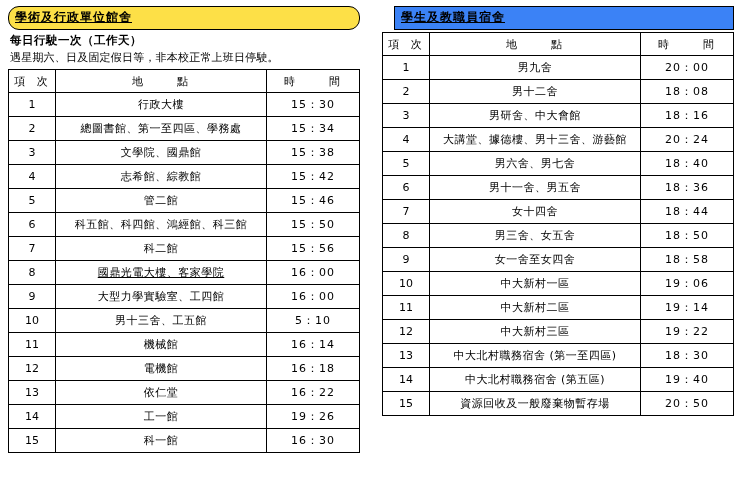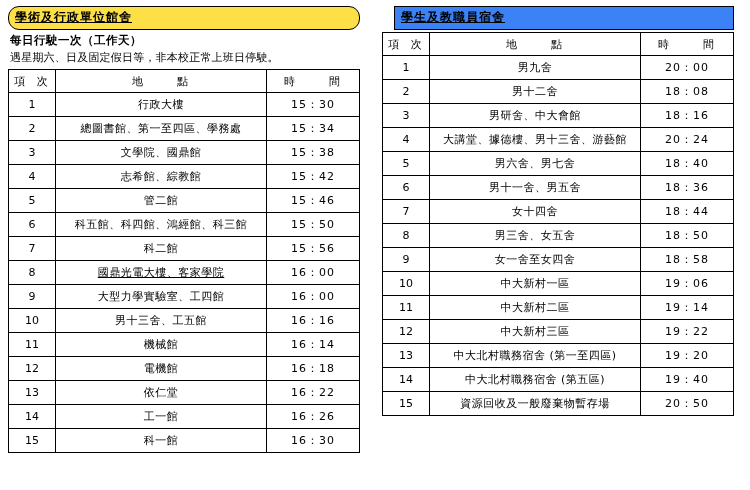--- a/index.html
+++ b/index.html
@@ -151,41 +151,41 @@
           <td class="time-cell">16：00</td>
         </tr>
         <tr>
           <td>9</td>
           <td class="place-cell"><span>大型力學實驗室、工四館</span></td>
           <td class="time-cell">16：00</td>
         </tr>
         <tr>
           <td>10</td>
           <td class="place-cell"><span>男十三舍、工五館</span></td>
-          <td class="time-cell">16：16</td>
+          <td class="time-cell">5：10</td>
         </tr>
         <tr>
           <td>11</td>
           <td class="place-cell"><span>機械館</span></td>
           <td class="time-cell">16：14</td>
         </tr>
         <tr>
           <td>12</td>
           <td class="place-cell"><span>電機館</span></td>
           <td class="time-cell">16：18</td>
         </tr>
         <tr>
           <td>13</td>
           <td class="place-cell"><span>依仁堂</span></td>
           <td class="time-cell">16：22</td>
         </tr>
         <tr>
           <td>14</td>
           <td class="place-cell"><span>工一館</span></td>
-          <td class="time-cell">16：26</td>
+          <td class="time-cell">19：26</td>
         </tr>
         <tr>
           <td>15</td>
           <td class="place-cell"><span>科一館</span></td>
           <td class="time-cell">16：30</td>
         </tr>
       </tbody>
     </table>
   </div>
 
@@ -258,21 +258,21 @@
           <td class="time-cell">19：14</td>
         </tr>
         <tr>
           <td>12</td>
           <td class="place-cell"><span>中大新村三區</span></td>
           <td class="time-cell">19：22</td>
         </tr>
         <tr>
           <td>13</td>
           <td class="place-cell"><span>中大北村職務宿舍 (第一至四區)</span></td>
-          <td class="time-cell">19：20</td>
+          <td class="time-cell">18：30</td>
         </tr>
         <tr>
           <td>14</td>
           <td class="place-cell"><span>中大北村職務宿舍 (第五區)</span></td>
           <td class="time-cell">19：40</td>
         </tr>
         <tr>
           <td>15</td>
           <td class="place-cell"><span>資源回收及一般廢棄物暫存場</span></td>
           <td class="time-cell">20：50</td>

